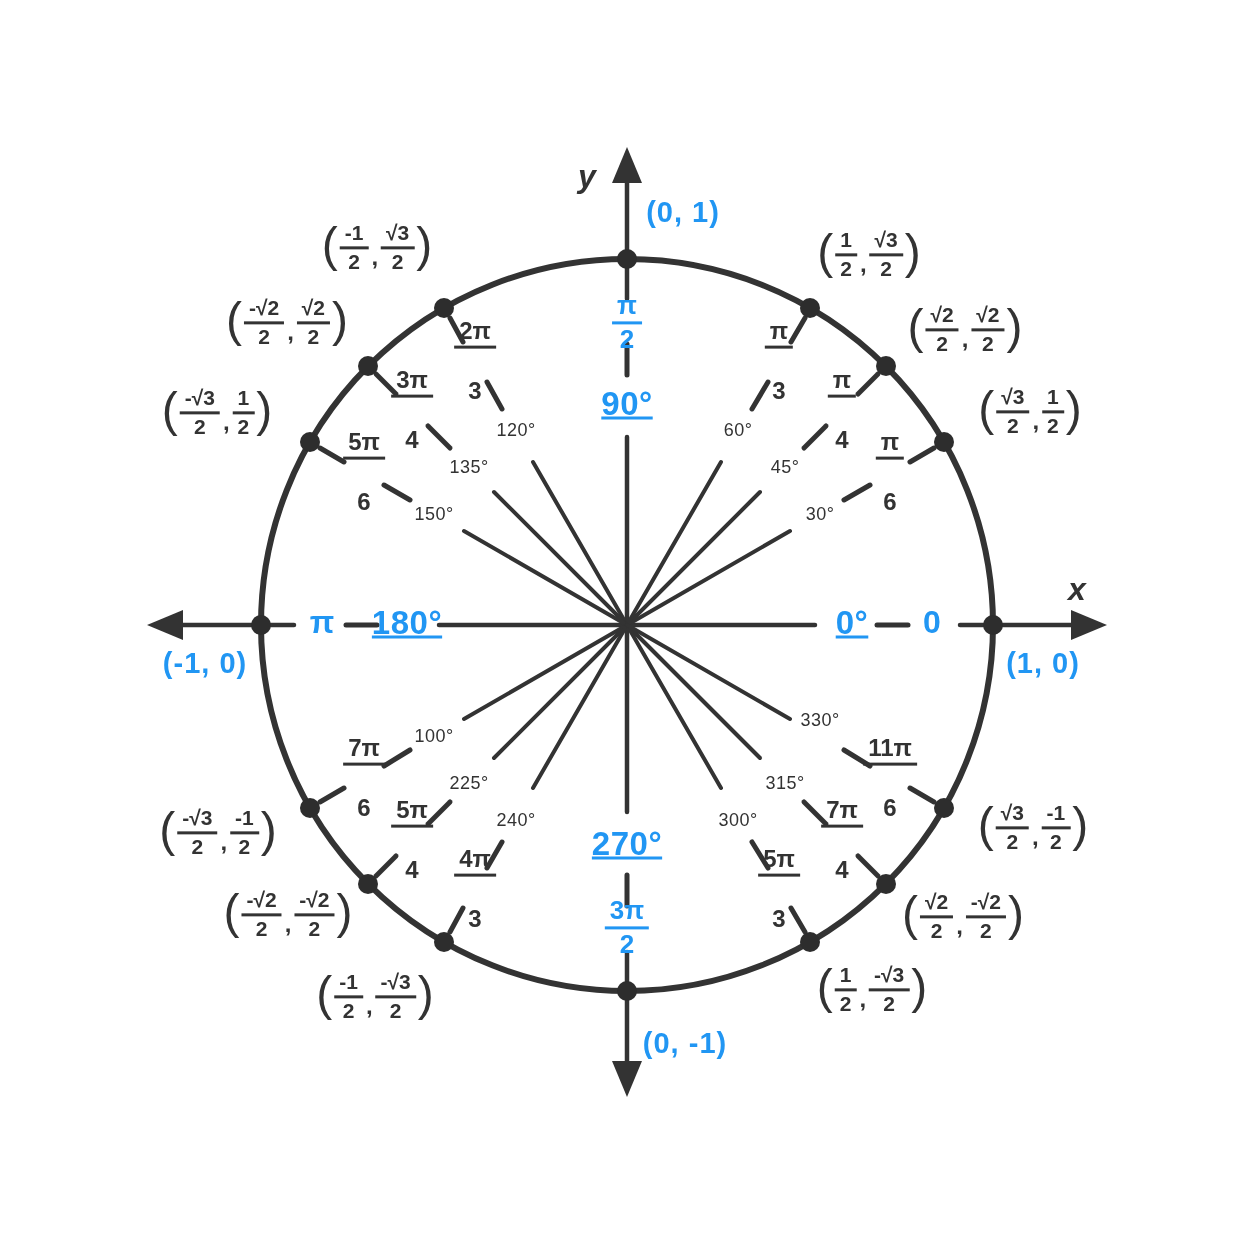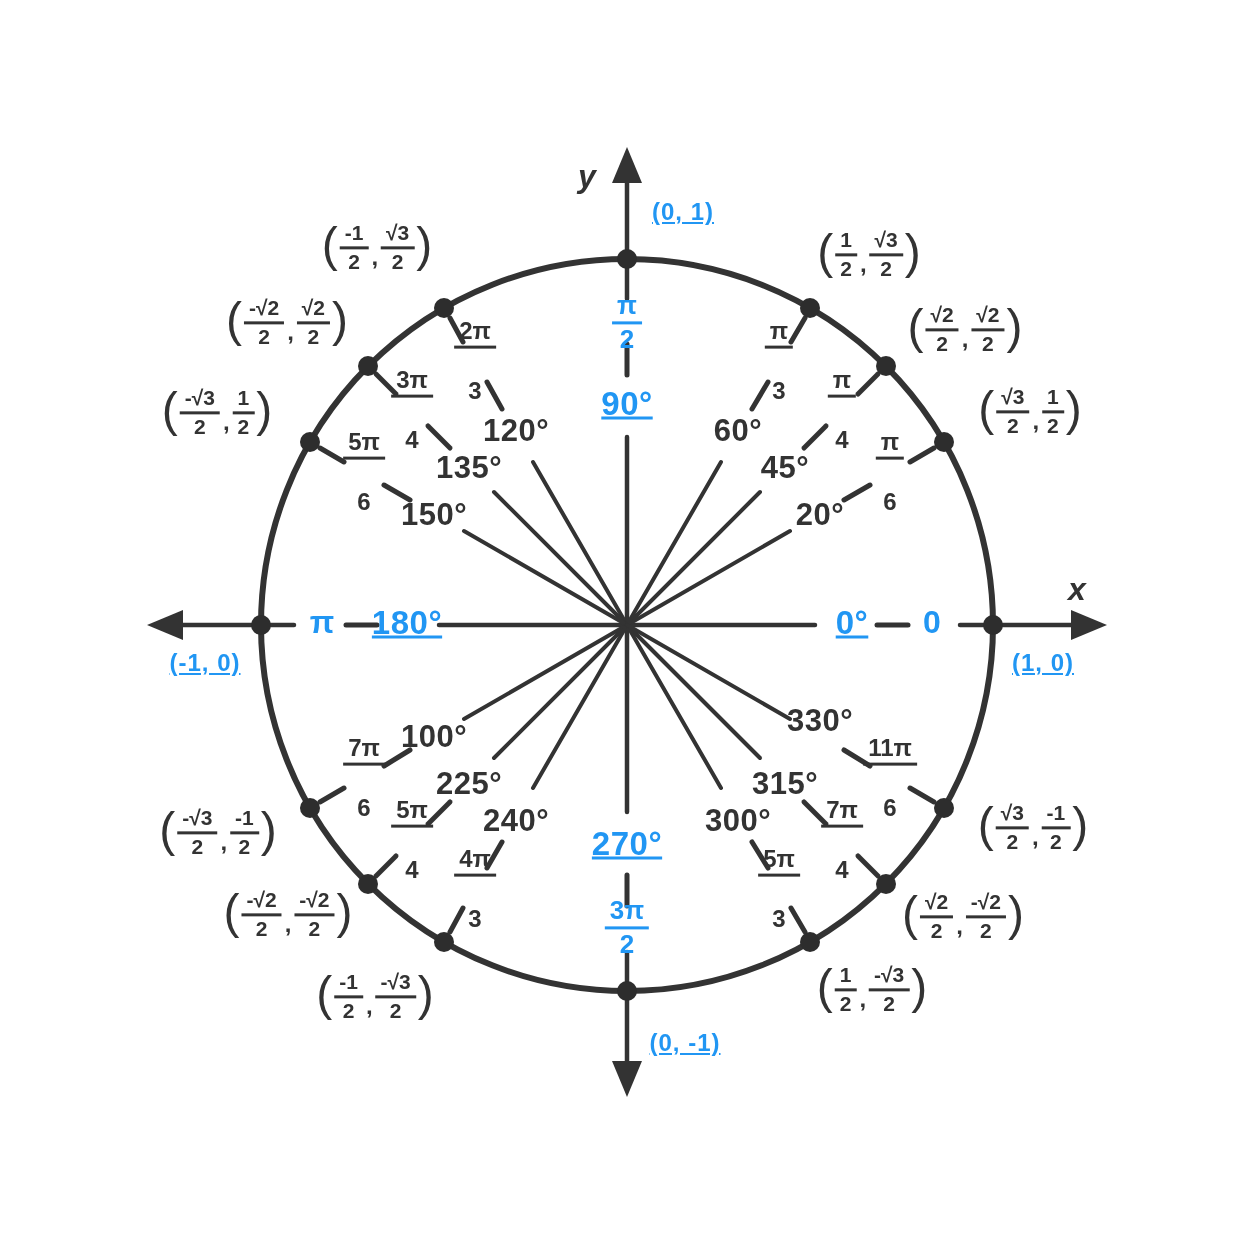--- a/index.html
+++ b/index.html
@@ -2,25 +2,25 @@
 <html><head>
 <meta charset="utf-8">
 <style>
   html,body{margin:0;padding:0;background:#fff;}
   .stage{
     position:relative;width:1250px;height:1251px;background:#ffffff;overflow:hidden;
     font-family:"Liberation Sans", sans-serif;color:#333;
   }
   .stage svg{position:absolute;left:0;top:0;}
   .lbl{position:absolute;transform:translate(-50%,-50%);white-space:nowrap;line-height:1;}
-  .deg{font-size:31px;font-weight:700;color:#333;letter-spacing:.5px;}
+  .deg{font-size:18px;font-weight:400;color:#333;letter-spacing:.5px;}
   .blue{color:#2196f3;}
   .blue-deg{font-size:33px;font-weight:700;letter-spacing:.5px;text-decoration:underline;}
   .blue-rad{font-size:32px;font-weight:700;}
-  .blue-coord{font-size:24px;font-weight:700;letter-spacing:1px;text-decoration:underline;}
+  .blue-coord{font-size:29px;font-weight:700;letter-spacing:1px;}
   .axis-letter{font-size:32px;font-weight:700;font-style:italic;}
   .frac{display:inline-flex;flex-direction:column;align-items:center;line-height:1.12;font-weight:700;}
   .frac .num{border-bottom:3px solid currentColor;padding:0 5px 1px;}
   .frac .den{padding-top:1px;}
   .rad-frac{font-size:24px;color:#333;gap:28px;}
   .blue-frac{font-size:26px;}
   .coord{display:inline-flex;align-items:center;gap:2px;color:#333;font-weight:700;}
   .coord .frac{font-size:21px;line-height:1.15;}
   .coord .paren{font-size:48px;font-weight:500;line-height:.78;margin-top:-6px;}
   .coord .comma{font-size:24px;margin-top:18px;padding:0 1px;}
@@ -134,21 +134,21 @@
   <div class="lbl blue blue-rad" style="left:322px;top:622px">π</div>
   <div class="lbl blue blue-coord" style="left:205px;top:663px">(-1, 0)</div>
 
   <div class="lbl blue blue-deg" style="left:627px;top:843px">270°</div>
   <div class="lbl blue frac blue-frac" style="left:627px;top:928px">
     <span class="num">3π</span>
     <span class="den">2</span>
   </div>
   <div class="lbl blue blue-coord" style="left:685px;top:1043px">(0, -1)</div>
 
-  <div class="lbl deg" style="left:820px;top:514px">20°</div>
+  <div class="lbl deg" style="left:820px;top:514px">30°</div>
   <div class="lbl deg" style="left:785px;top:467px">45°</div>
   <div class="lbl deg" style="left:738px;top:430px">60°</div>
   <div class="lbl deg" style="left:516px;top:430px">120°</div>
   <div class="lbl deg" style="left:469px;top:467px">135°</div>
   <div class="lbl deg" style="left:434px;top:514px">150°</div>
   <div class="lbl deg" style="left:434px;top:736px">100°</div>
   <div class="lbl deg" style="left:469px;top:783px">225°</div>
   <div class="lbl deg" style="left:516px;top:820px">240°</div>
   <div class="lbl deg" style="left:738px;top:820px">300°</div>
   <div class="lbl deg" style="left:785px;top:783px">315°</div>

